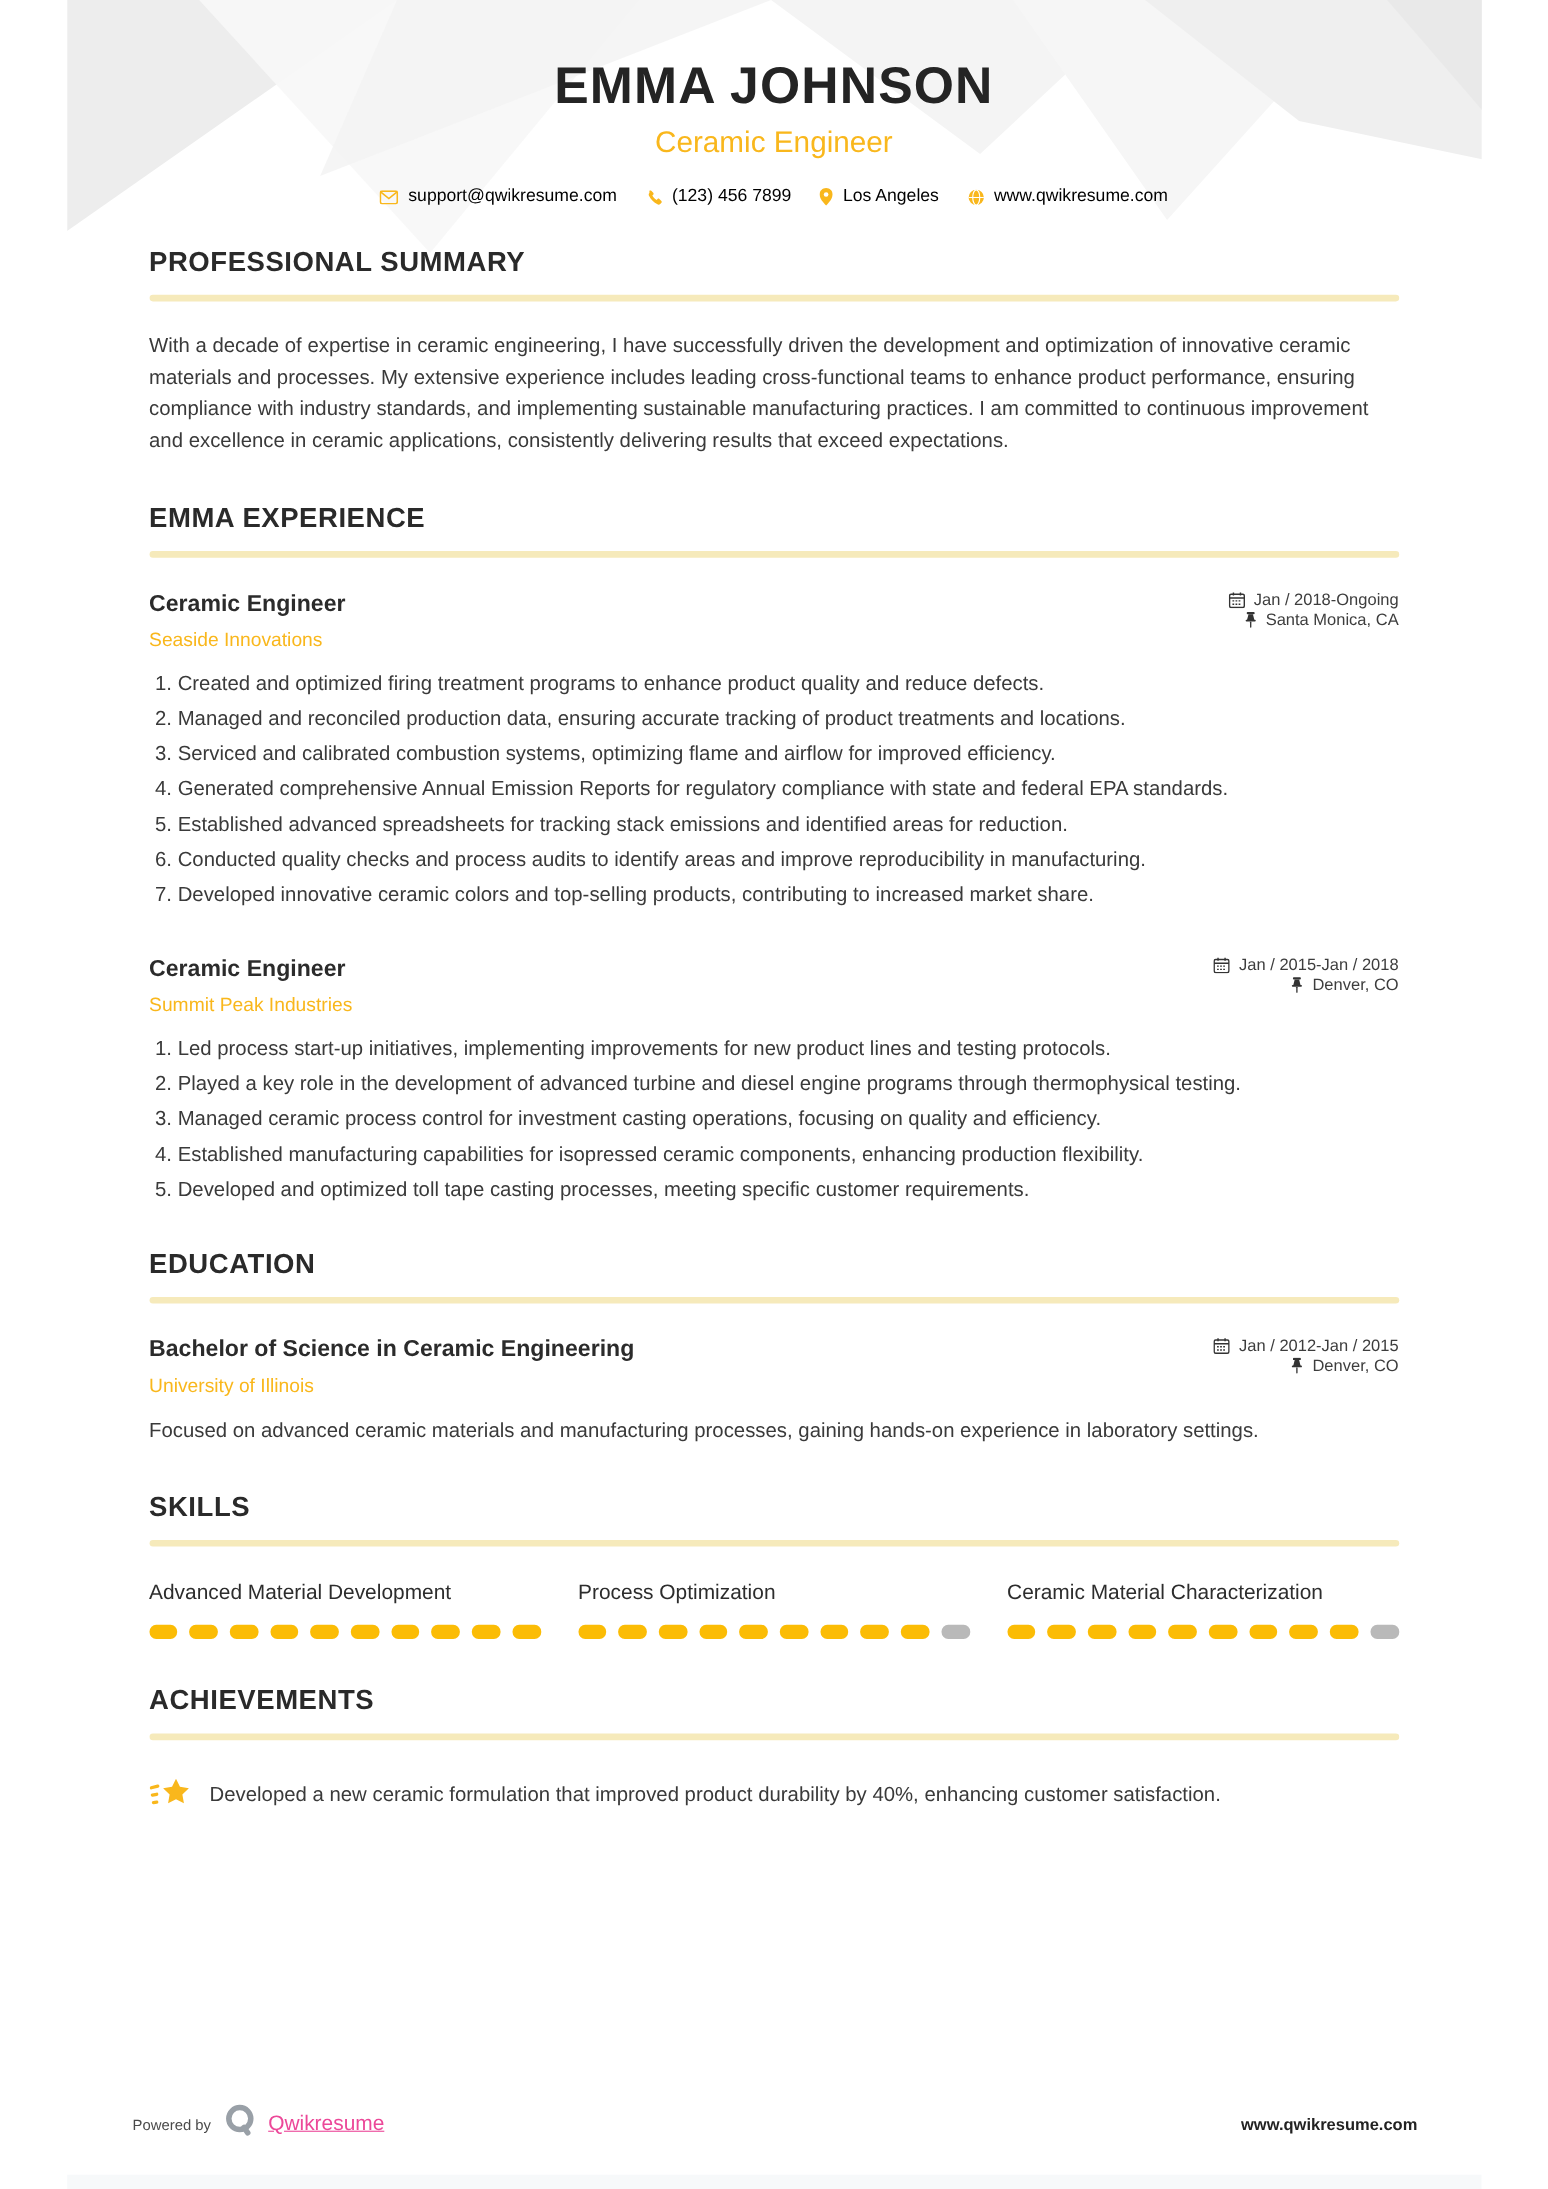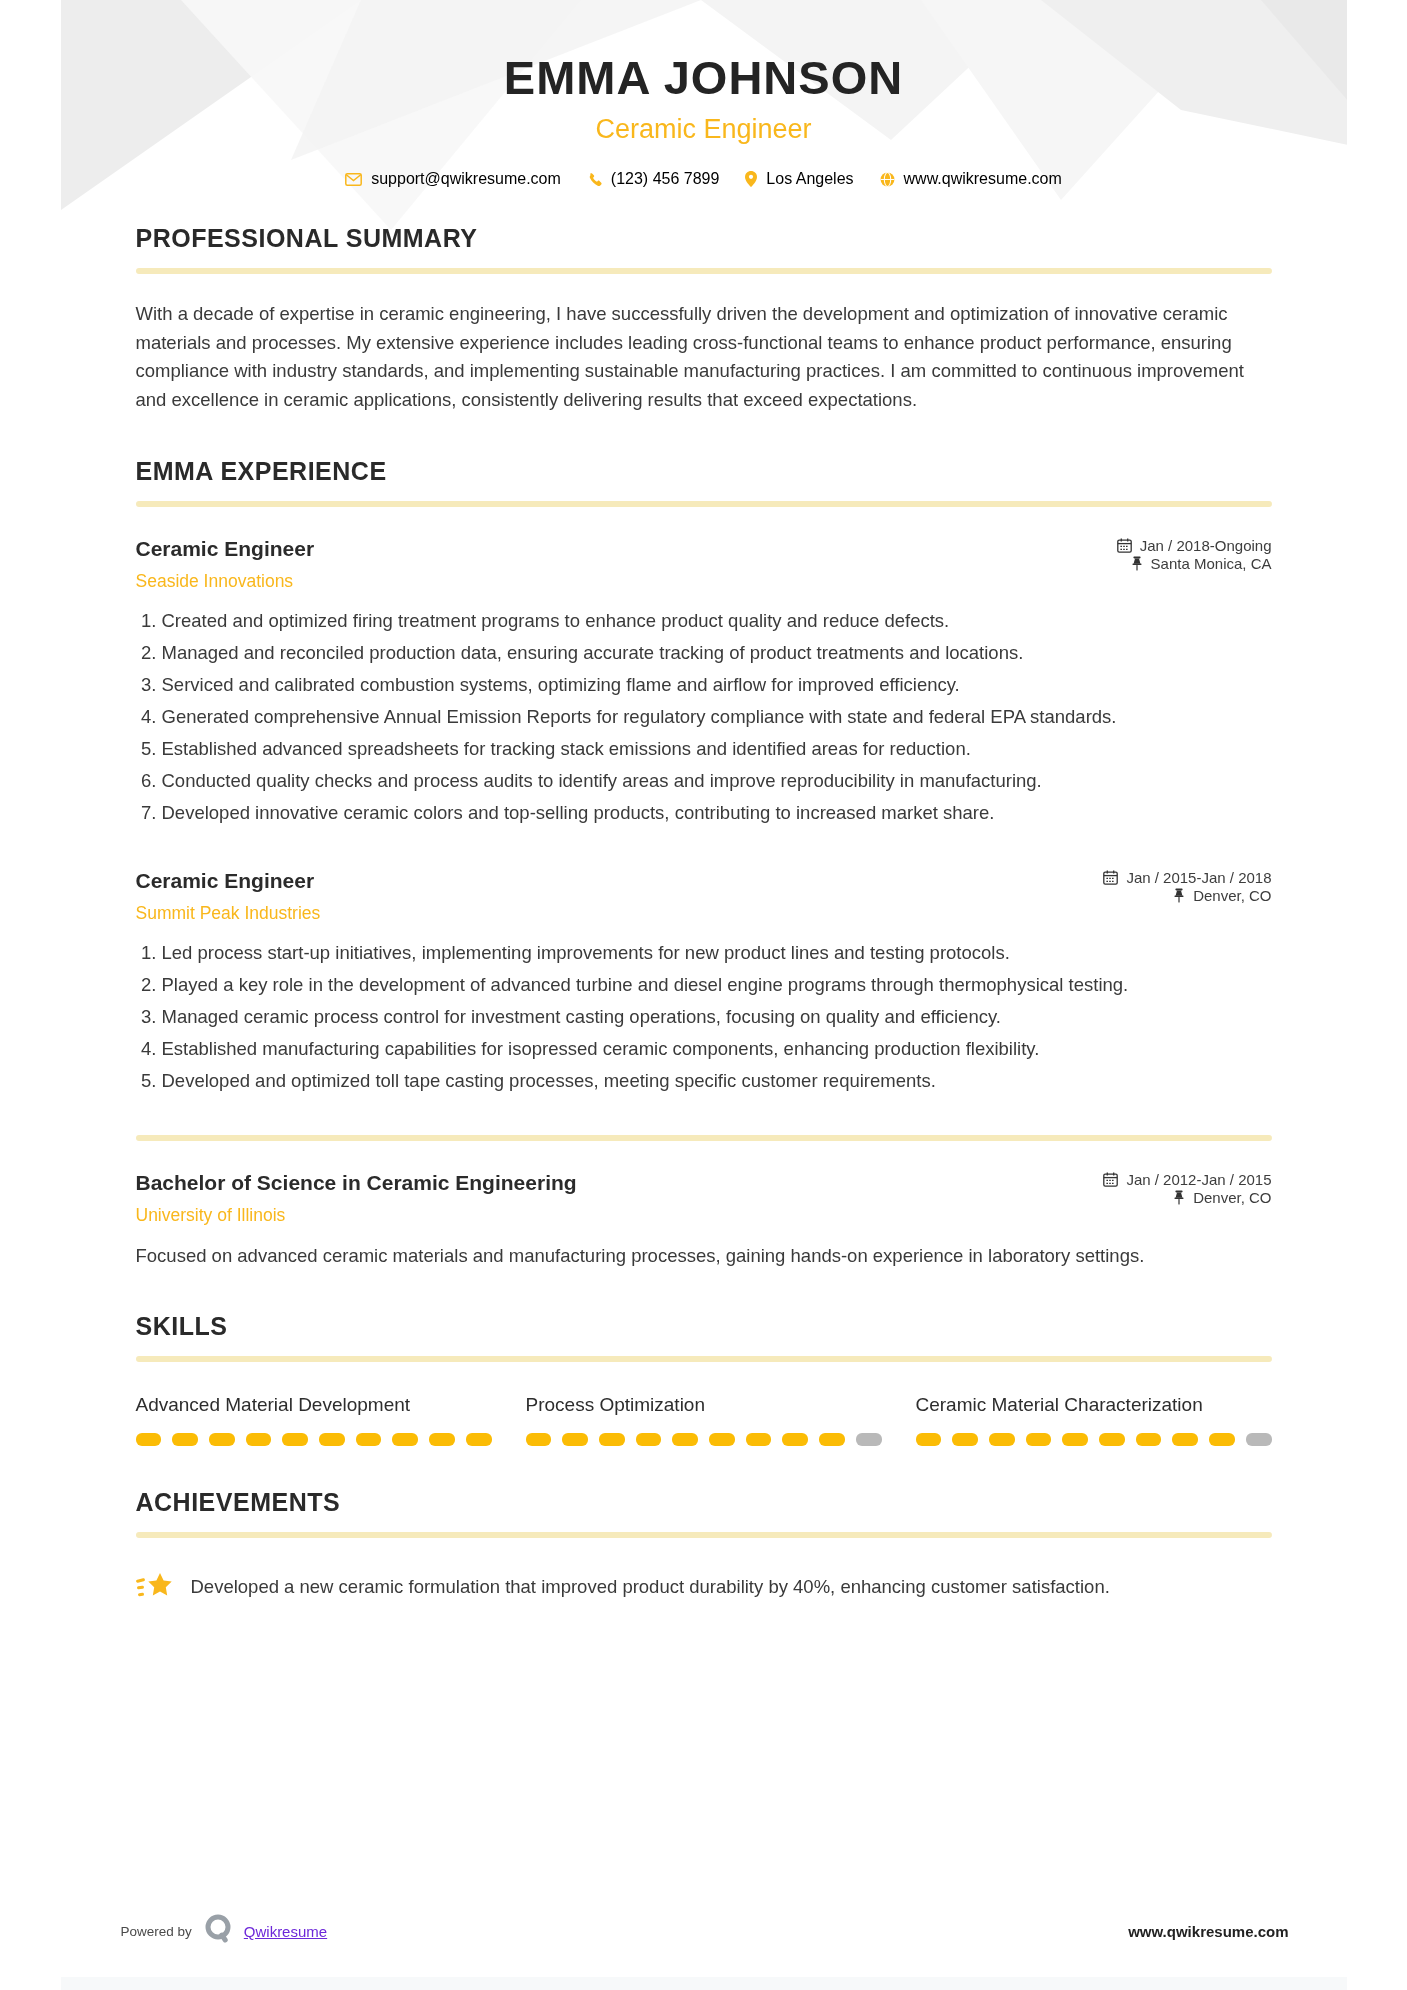--- a/index.html
+++ b/index.html
@@ -135,22 +135,22 @@
     position: absolute;
     left: 60px; right: 58px; bottom: 40px;
     display: flex;
     justify-content: space-between;
     align-items: center;
     z-index: 1;
   }
   .footer-left { display: flex; align-items: center; gap: 11px; }
   .powered-by { font-size: 13.5px; color: #4a4a4a; }
   .brand-link {
-    font-size: 15px;
-    color: #6d28d9;
+    font-size: 19px;
+    color: #ec4899;
     text-decoration: underline;
     cursor: pointer;
   }
   .footer-site { font-size: 15px; font-weight: 700; color: #222222; }
   .bottom-strip {
     position: absolute;
     left: 0; right: 0; bottom: 0;
     height: 13px;
     background: #f7f9fa;
   }
@@ -322,20 +322,21 @@
 
                 <li>Established manufacturing capabilities for isopressed ceramic components, enhancing production flexibility.</li>
 
                 <li>Developed and optimized toll tape casting processes, meeting specific customer requirements.</li>
               </ol>
           </div>
         </div>
     </div>
 
     <div class="sec">
+      <h2 class="section-title">EDUCATION</h2>
       <div class="divider"></div>
 
       <div class="job">
         <div class="job-head">
           <div>
             <div class="job-name">Bachelor of Science in Ceramic Engineering</div>
             <div class="job-company">University of Illinois</div>
           </div>
           <div class="job-meta">
             <div class="meta-row">

